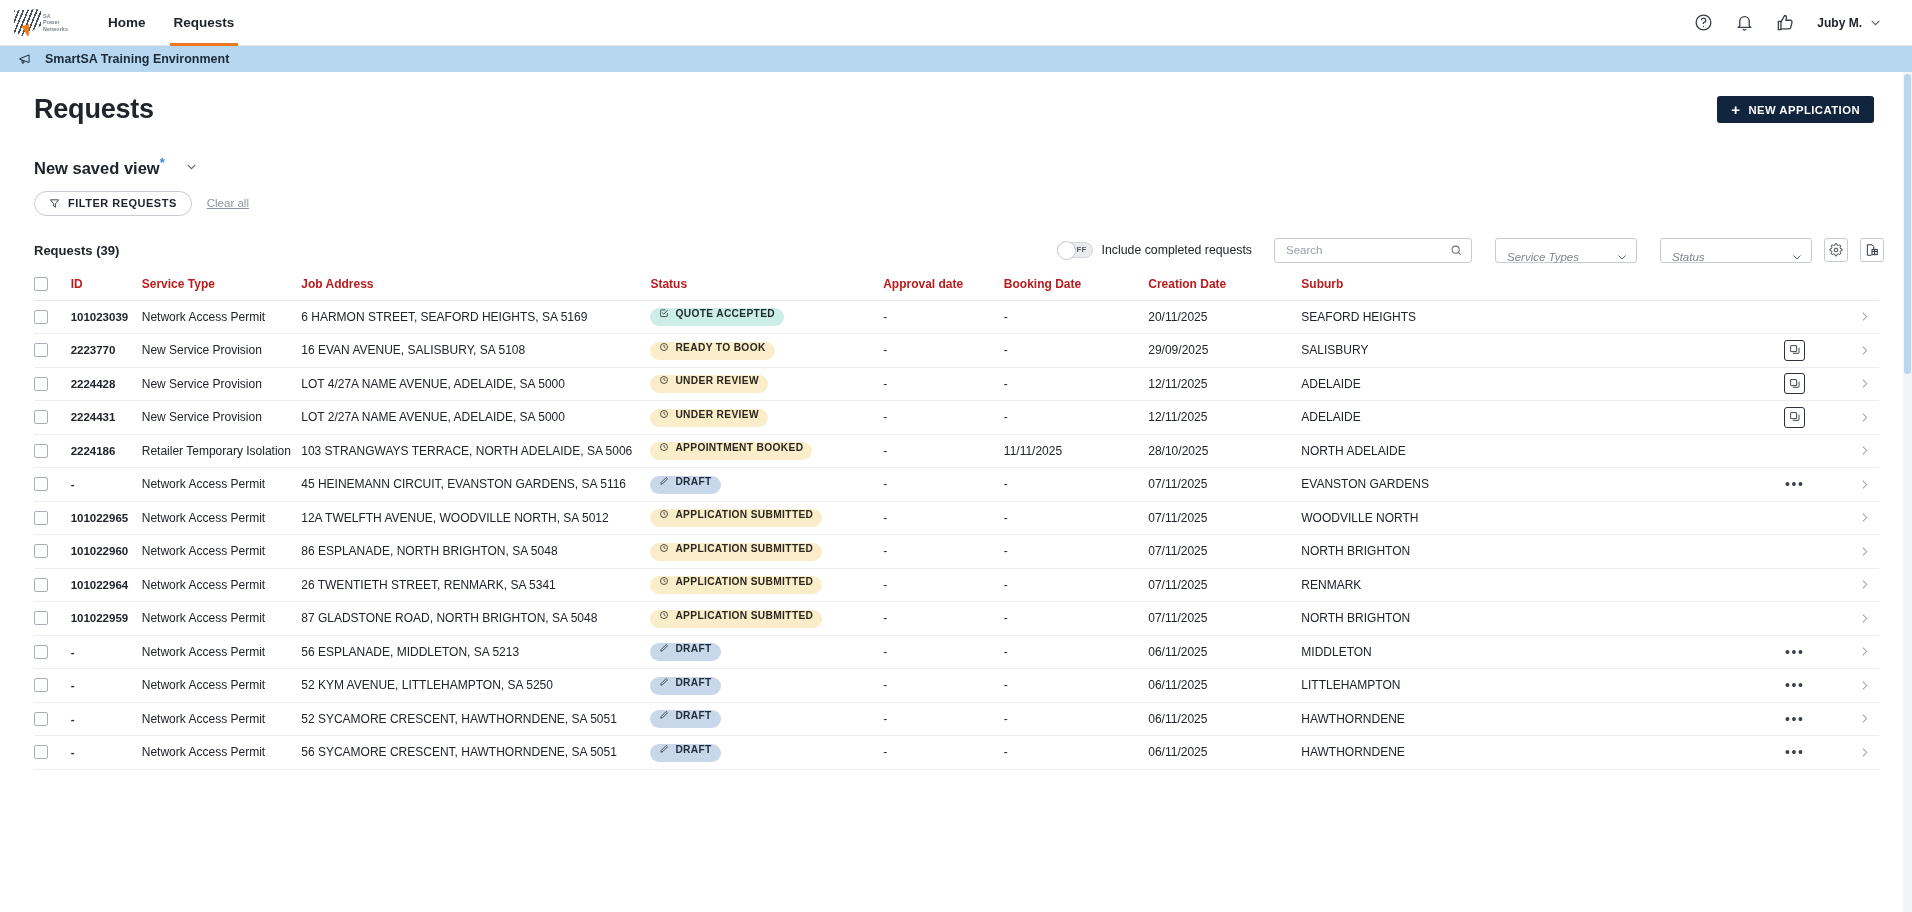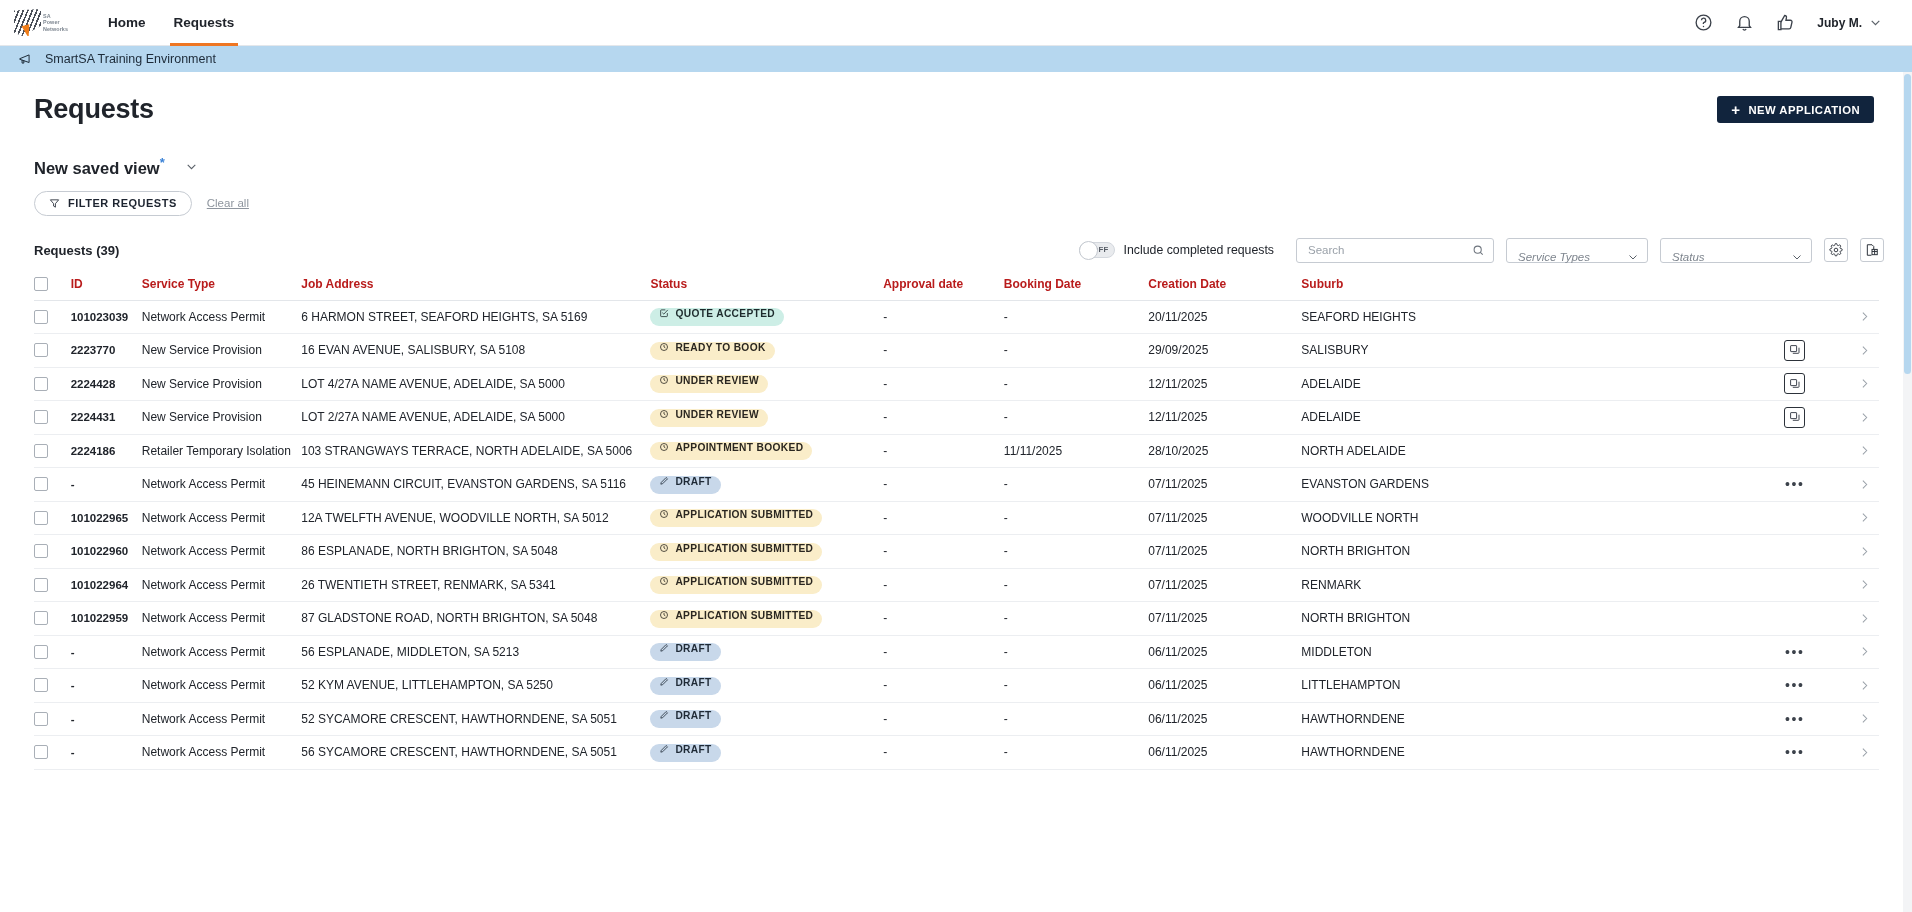--- a/index.html
+++ b/index.html
@@ -58,21 +58,21 @@
   .user-menu {
     display: flex; align-items: center; gap: 7px; cursor: pointer;
     font-size: 12px; font-weight: 700; color: #20242b;
   }
 
   
   .banner {
     height: 26px; background: #b6d7ef;
     display: flex; align-items: center; gap: 13px;
     padding-left: 18px;
-    font-size: 12.5px; color: #1c2a38;
+    font-size: 12.5px; color: #1c2a38; font-weight: bold;
   }
   .banner svg { width: 14px; height: 14px; color: #1c2a38; }
 
   
   .page-head {
     display: flex; align-items: center;
     padding: 22px 38px 0 34px;
   }
   .page-title { font-size: 27px; font-weight: 700; letter-spacing: -.2px; }
   .btn-new {
@@ -147,21 +147,21 @@
     border: none; outline: none; flex: 1;
     font-size: 11.5px; font-family: inherit; color: #20242b;
     background: transparent;
   }
   .search-box input::placeholder { color: #9aa1a9; }
   .search-box svg { width: 13px; height: 13px; color: #6d747d; cursor: pointer; }
 
   .select-box {
     height: 25px; border: 1px solid #c6cbd2; border-radius: 3px;
     display: flex; align-items: center; padding: 13px 8px 0 11px;
-    background: #fff; cursor: pointer;
+    background: #fff; cursor: pointer; margin-left: 11px;
   }
   .select-box.w-service { width: 142px; }
   .select-box.w-status { width: 152px; }
   .select-placeholder {
     flex: 1; font-size: 11.5px; font-style: italic; color: #7e858e;
   }
   .select-box svg { width: 12px; height: 12px; color: #5a6068; }
 
   .icon-btn {
     width: 24px; height: 24px; border: 1px solid #c6cbd2; border-radius: 3px;

